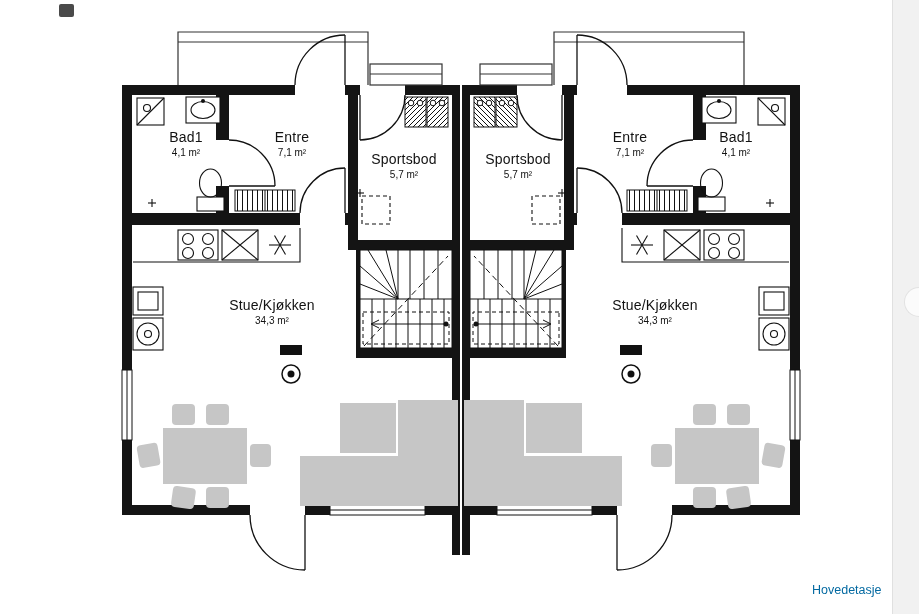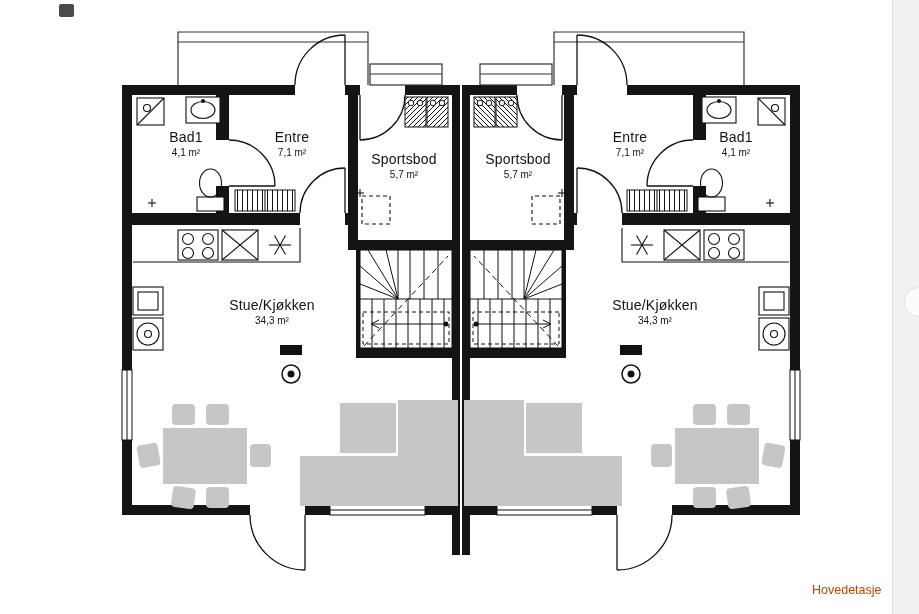--- a/index.html
+++ b/index.html
@@ -18,21 +18,21 @@
     text-align:center;
     line-height:1.15;
     white-space:nowrap;
     color:#121212;
   }
   .room-name{font-size:14px;letter-spacing:.2px;}
   .room-area{font-size:10px;margin-top:2px;}
   .caption{
     position:absolute;
     left:812px;top:583px;
-    font-size:12.5px;color:#c2410c;
+    font-size:12.5px;color:#0369a1;
   }
   .edge-band{
     position:absolute;right:0;top:0;
     width:26px;height:614px;
     background:#f1f1f1;border-left:1px solid #e0e0e0;
   }
   .edge-notch{
     position:absolute;right:0;top:287px;
     width:14px;height:28px;
     background:#fbfbfb;

